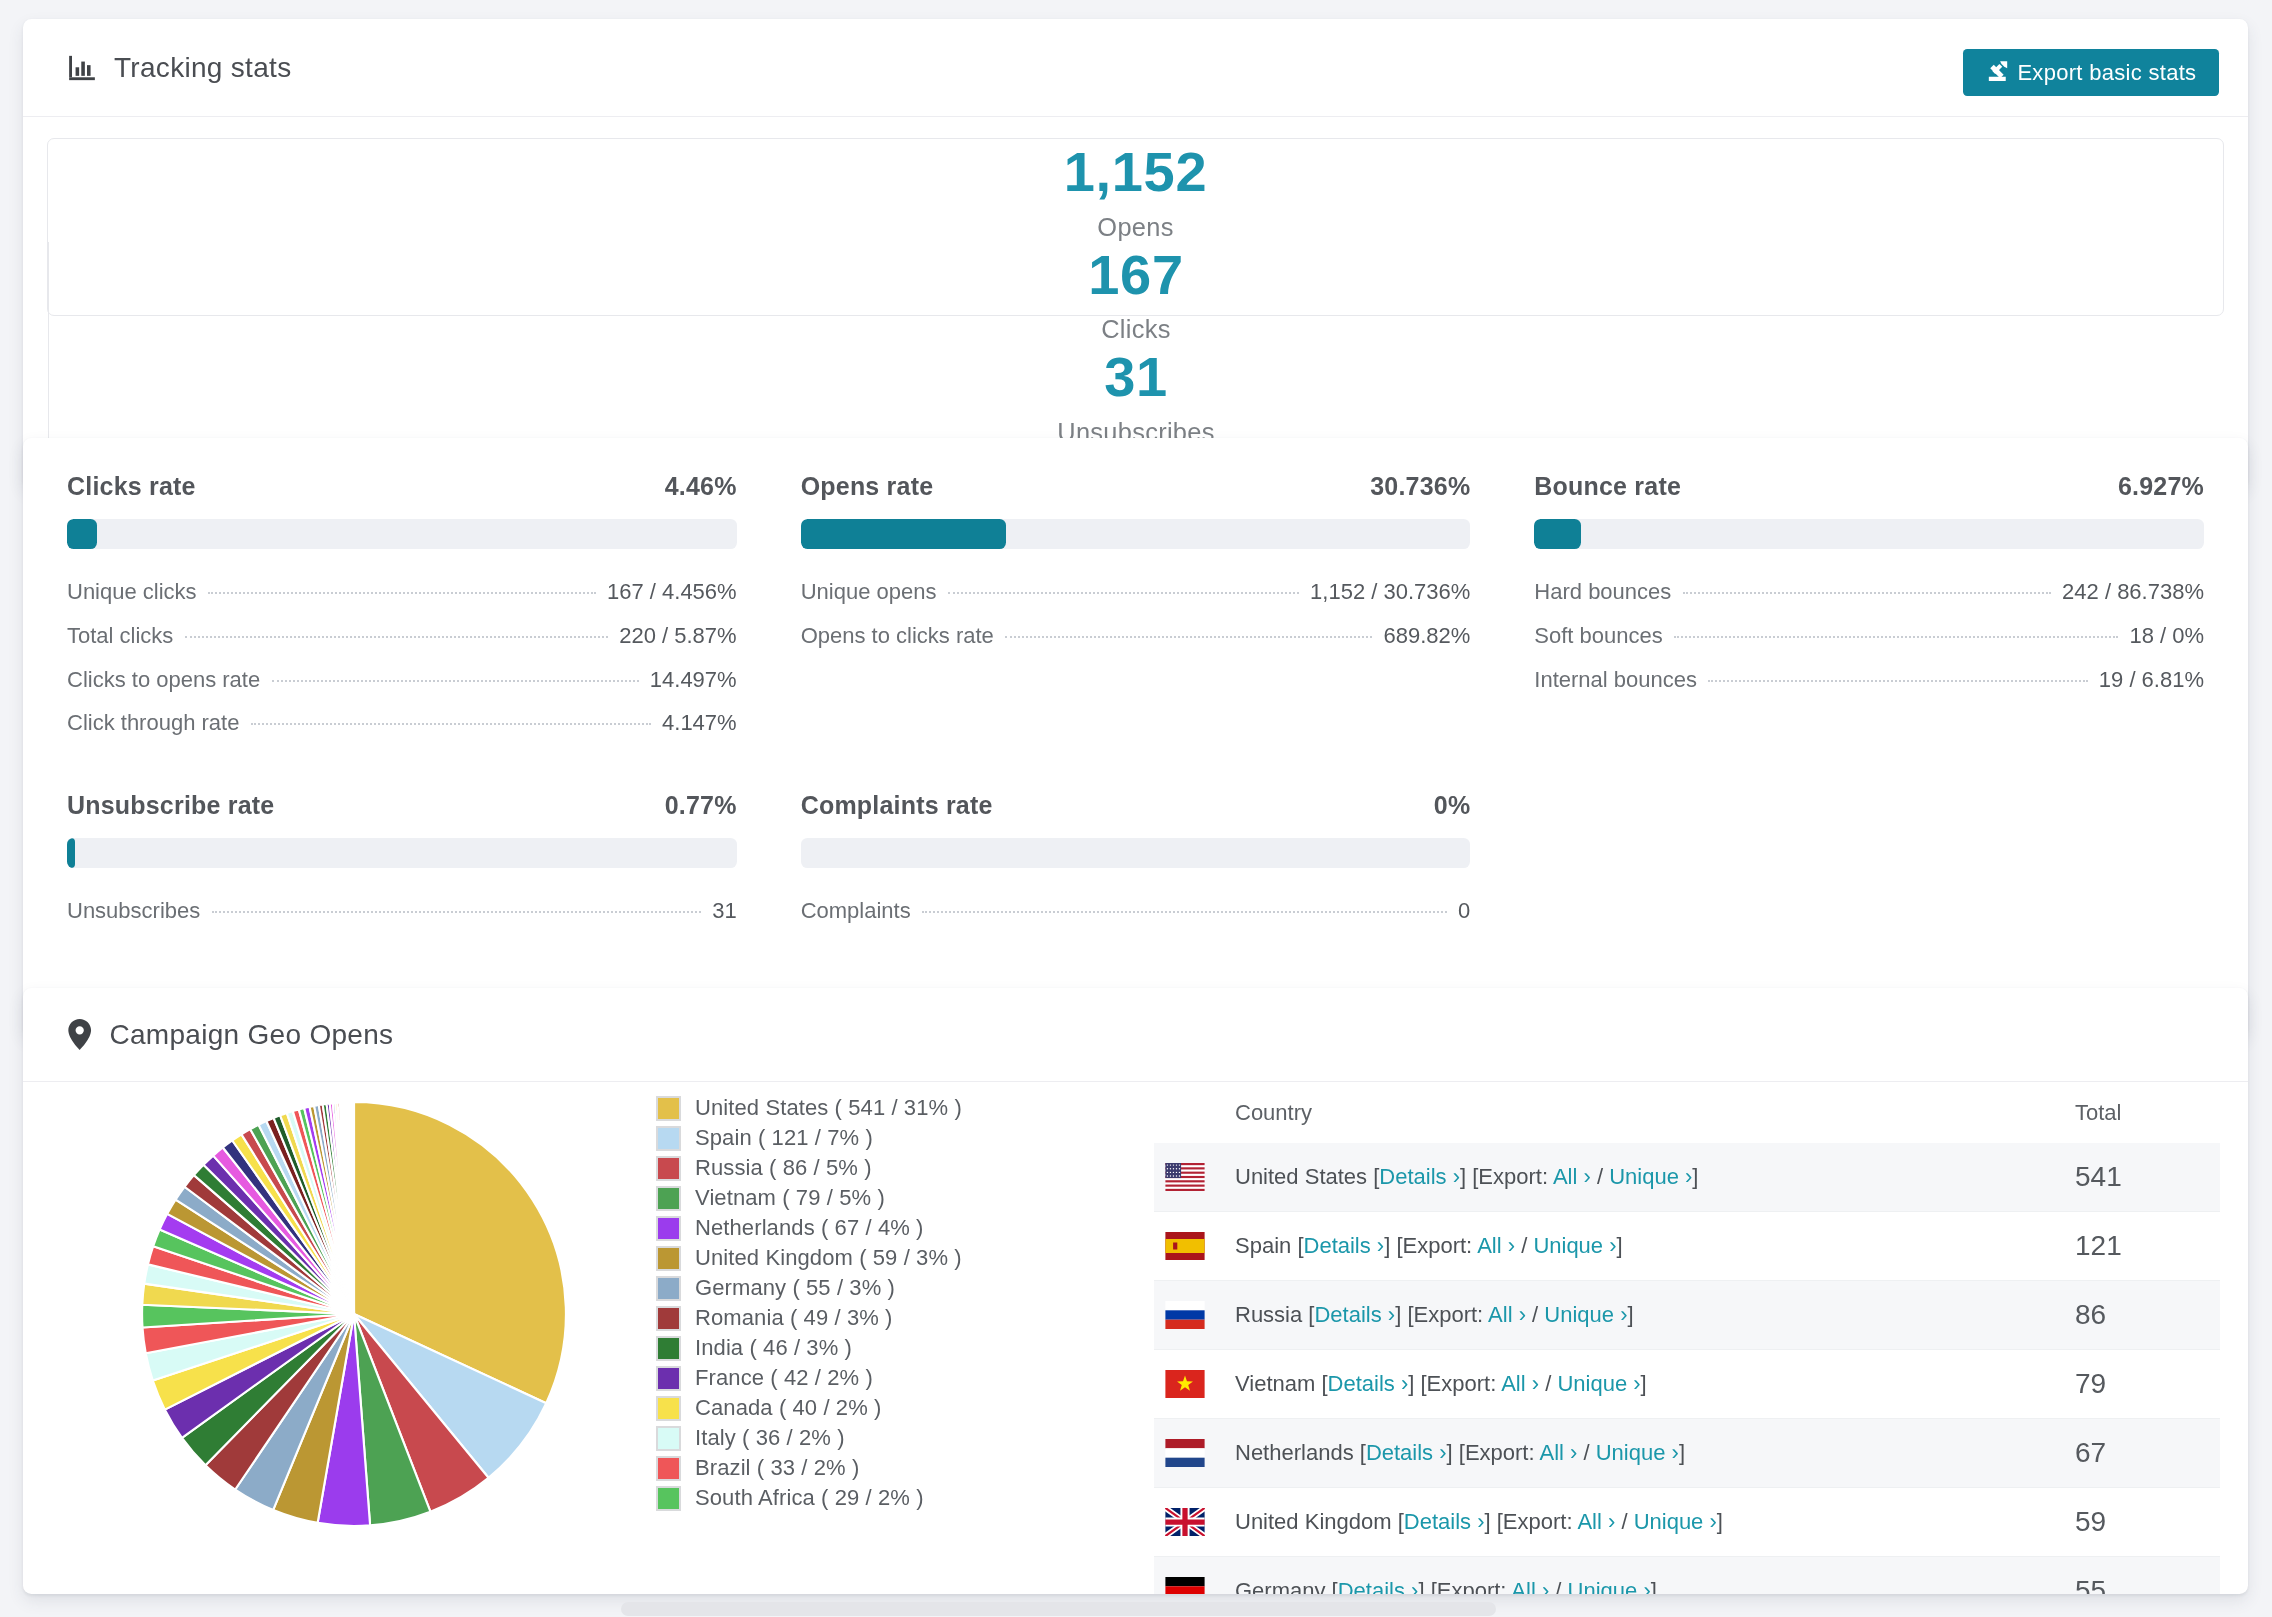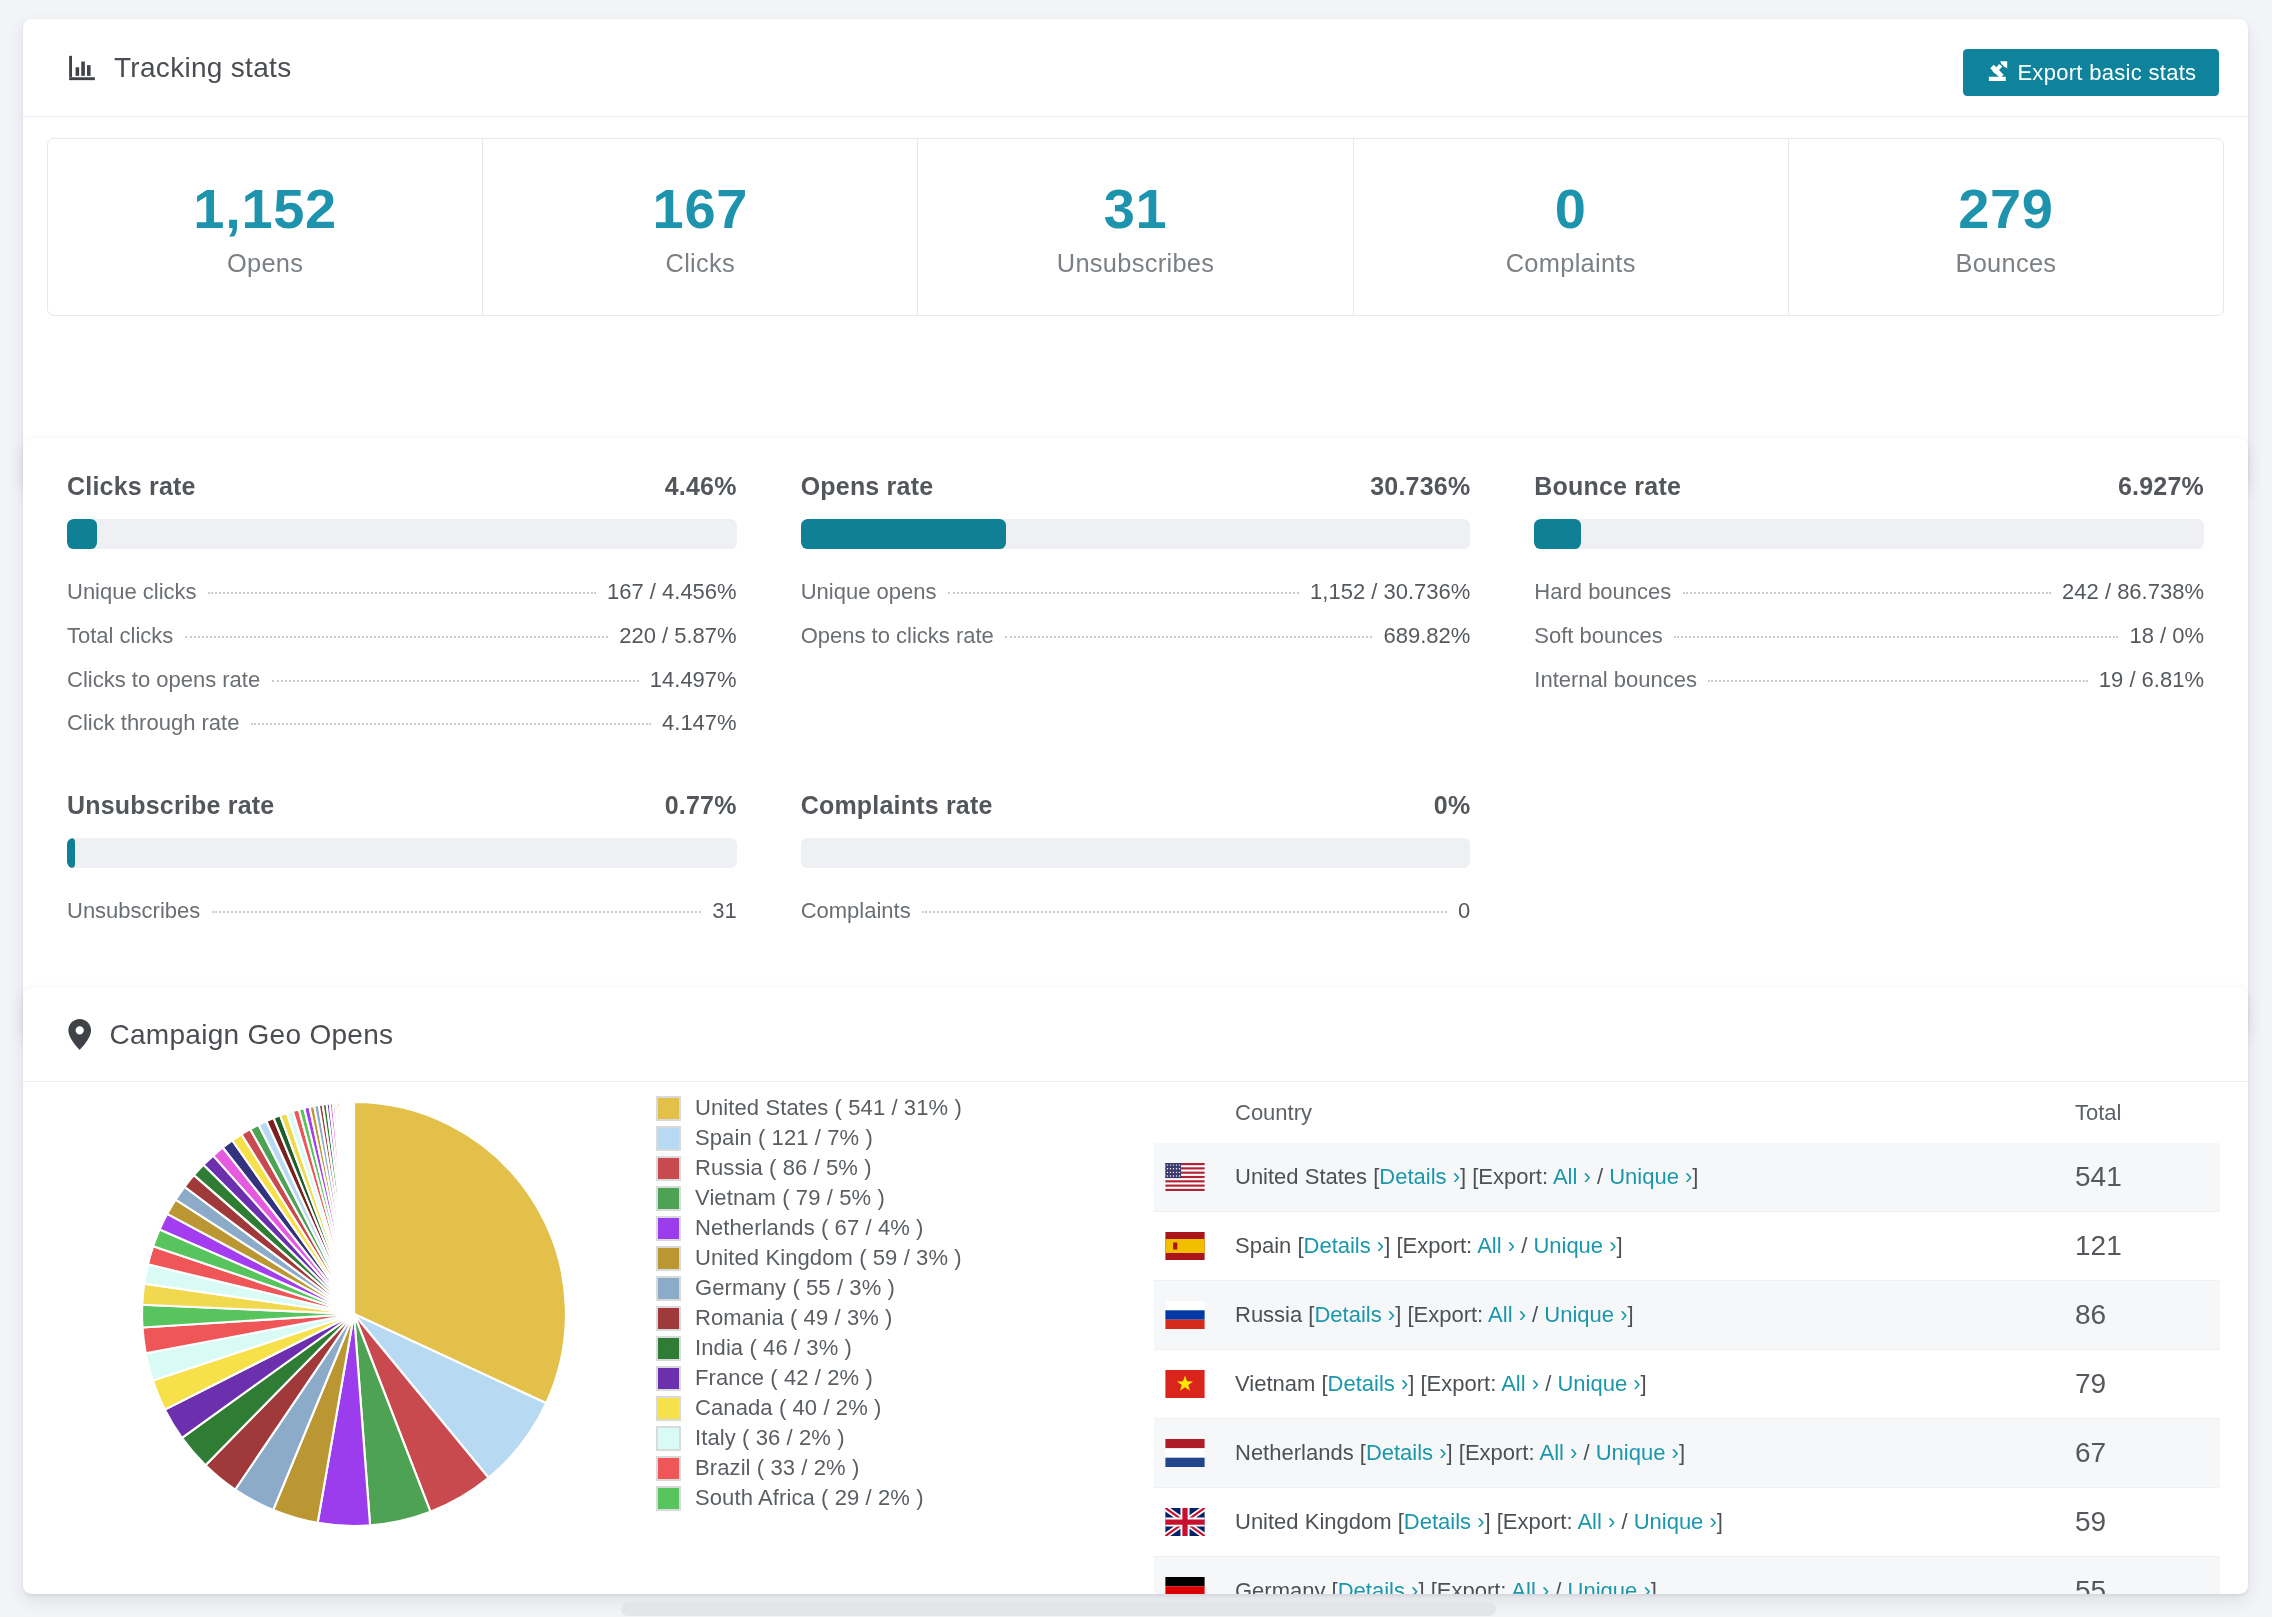--- a/index.html
+++ b/index.html
@@ -17,21 +17,21 @@
   .card3 .card-head{height:93px;}
   .head-left{display:flex;align-items:center;gap:17px;}
   .head-title{font-size:28px;color:#4a4d52;font-weight:400;letter-spacing:0.3px;}
   .head-icon svg{display:block;}
 
   .btn{display:flex;align-items:center;gap:6px;background:var(--btn,#10839c);color:#ffffff;
        font-size:22px;padding:0 22.6px;height:47px;border:none;border-radius:4.2px;cursor:pointer;
        position:relative;top:5px;font-family:inherit;letter-spacing:0.3px;}
 
   
-  .sum-box{margin:21px 24px 0;height:176px;border:1.4px solid #e7e8ec;border-radius:7px;display:flex;background:#fff;}
+  .sum-box{margin:21px 24px 0;height:176px;border:1.4px solid #e7e8ec;border-radius:7px;display:flex;background:#fff;flex-direction:column;}
   .sum-cell{flex:1;display:flex;flex-direction:column;align-items:center;justify-content:center;gap:8.5px;}
   .sum-cell + .sum-cell{border-left:1.4px solid #e7e8ec;}
   .sum-num{font-size:56px;font-weight:700;color:var(--num,#1e93ad);letter-spacing:0.7px;}
   .sum-label{font-size:25.4px;color:#7c8085;letter-spacing:0.3px;}
 
   
   .rates-grid{display:grid;grid-template-columns:1fr 1fr 1fr;column-gap:64px;row-gap:37px;padding:34px 44px 0;}
   .rate-head{display:flex;justify-content:space-between;align-items:baseline;}
   .rate-title,.rate-value{font-size:25px;font-weight:700;color:#53565b;letter-spacing:0.2px;}
   .bar{margin-top:18.4px;height:30px;background:#eef0f4;border-radius:6.4px;overflow:hidden;}

